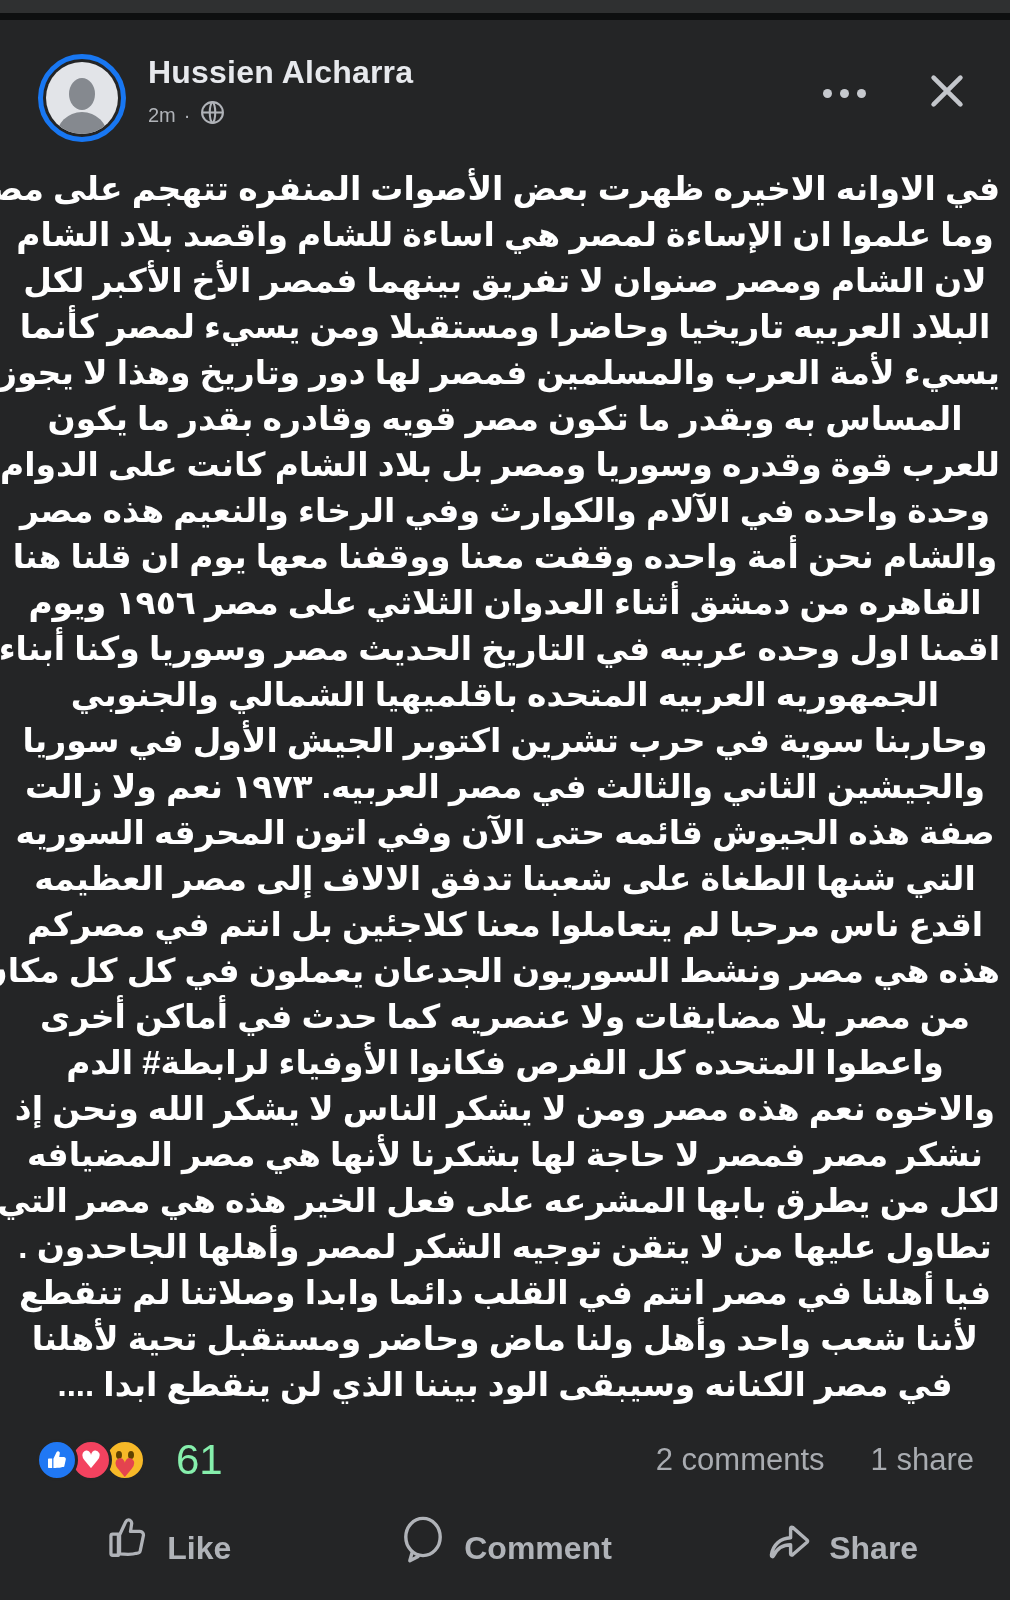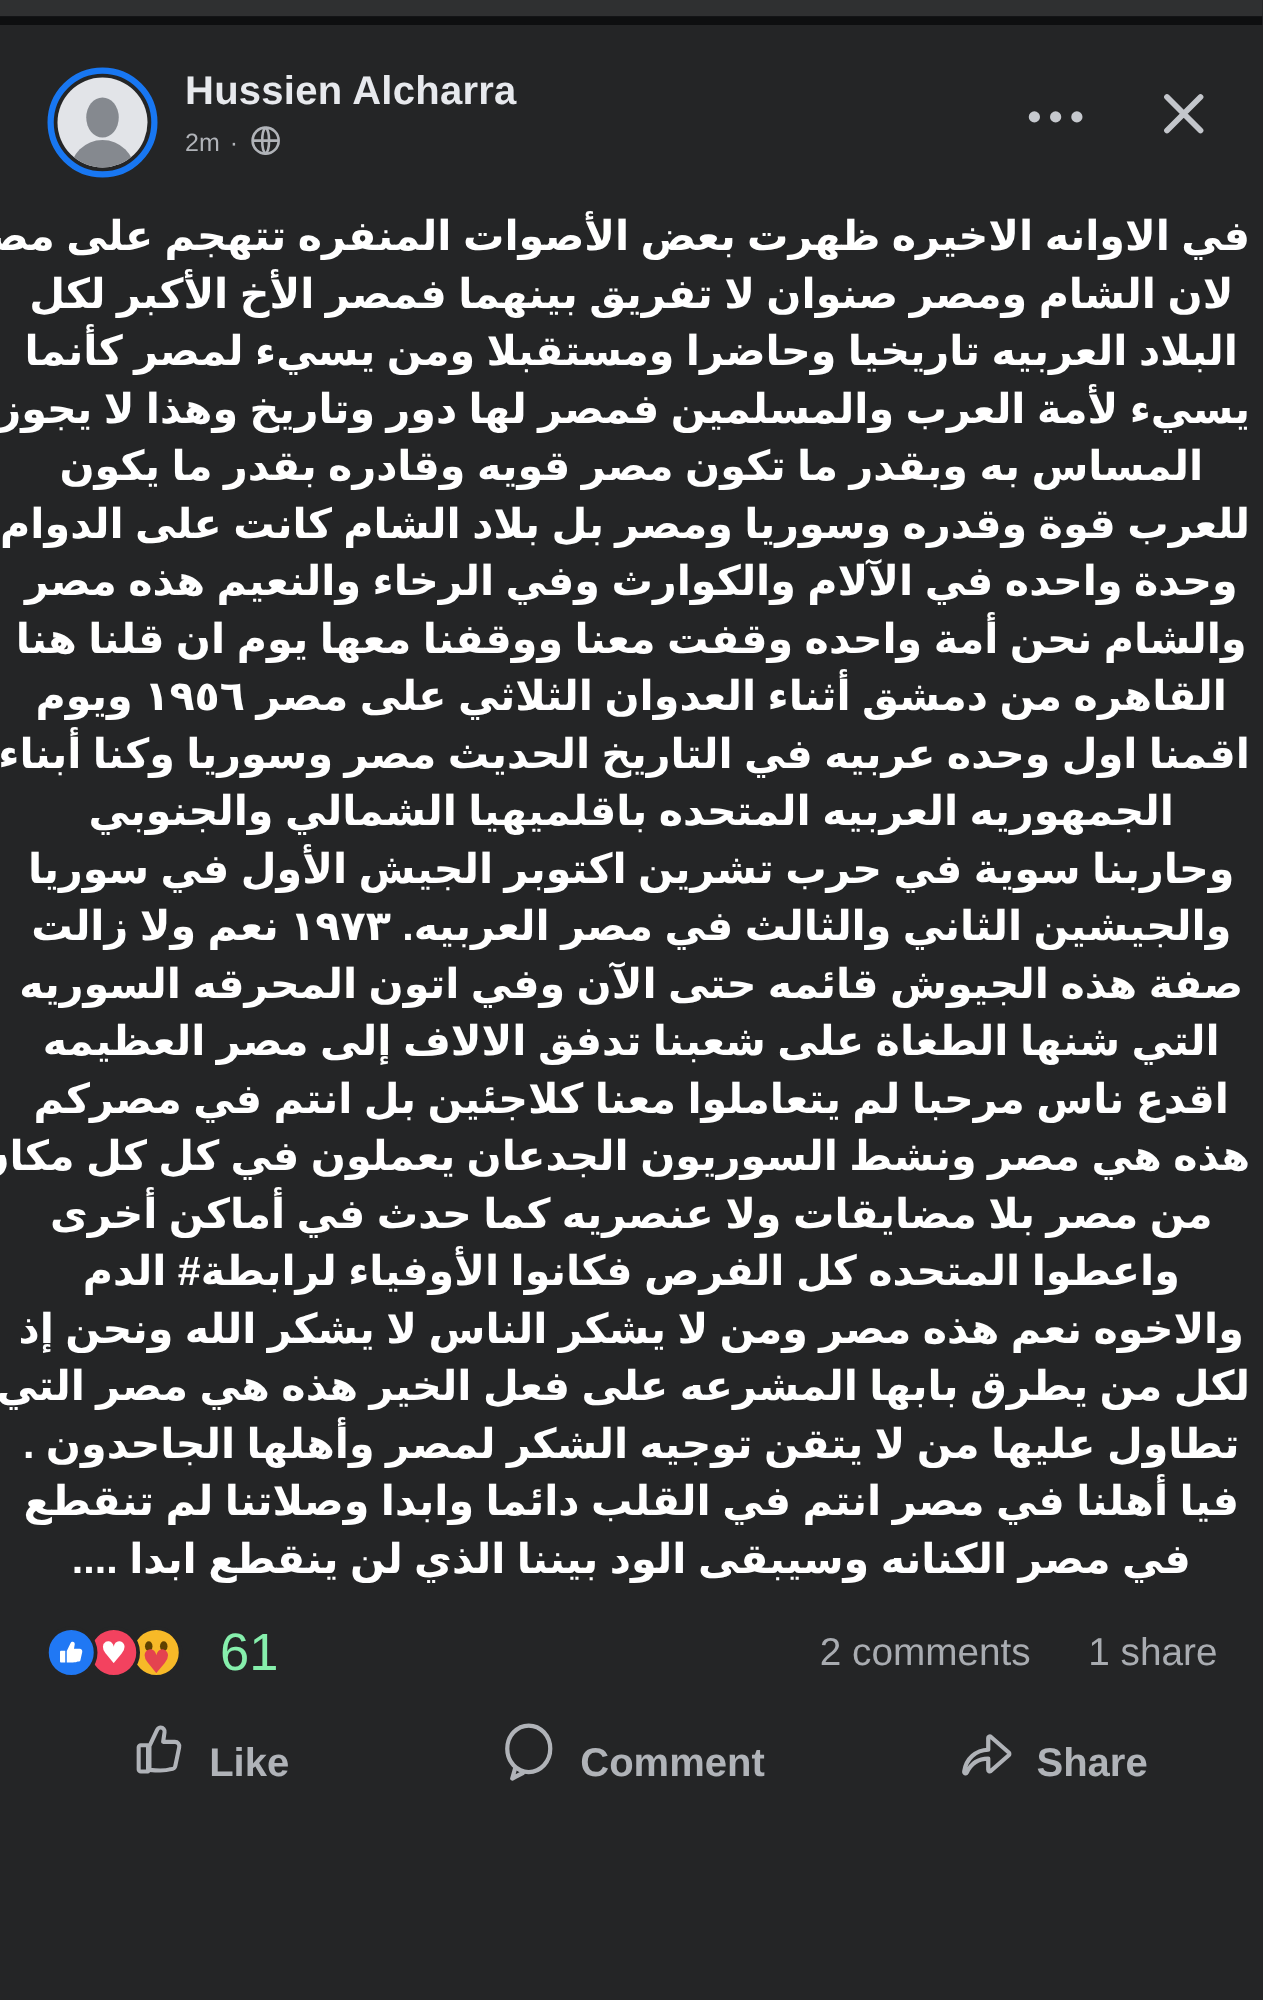--- a/index.html
+++ b/index.html
@@ -158,42 +158,45 @@
       <div class="close-btn">
         <svg width="46" height="46" viewBox="0 0 24 24">
           <path d="M5 5 L19 19 M19 5 L5 19" stroke="#C3C6CB" stroke-width="2.4" stroke-linecap="round"></path>
         </svg>
       </div>
     </div>
   </div>
 
   <div class="post-text">
       <div class="post-line">في الاوانه الاخيره ظهرت بعض الأصوات المنفره تتهجم على مصر</div>
+      <div class="post-line">وما علموا ان الإساءة لمصر هي اساءة للشام واقصد بلاد الشام</div>
       <div class="post-line">لان الشام ومصر صنوان لا تفريق بينهما فمصر الأخ الأكبر لكل</div>
       <div class="post-line">البلاد العربيه تاريخيا وحاضرا ومستقبلا ومن يسيء لمصر كأنما</div>
       <div class="post-line">يسيء لأمة العرب والمسلمين فمصر لها دور وتاريخ وهذا لا يجوز</div>
       <div class="post-line">المساس به وبقدر ما تكون مصر قويه وقادره بقدر ما يكون</div>
       <div class="post-line">للعرب قوة وقدره وسوريا ومصر بل بلاد الشام كانت على الدوام</div>
       <div class="post-line">وحدة واحده في الآلام والكوارث وفي الرخاء والنعيم هذه مصر</div>
       <div class="post-line">والشام نحن أمة واحده وقفت معنا ووقفنا معها يوم ان قلنا هنا</div>
       <div class="post-line">القاهره من دمشق أثناء العدوان الثلاثي على مصر ١٩٥٦ ويوم</div>
       <div class="post-line">اقمنا اول وحده عربيه في التاريخ الحديث مصر وسوريا وكنا أبناء</div>
       <div class="post-line">الجمهوريه العربيه المتحده باقلميهيا الشمالي والجنوبي</div>
       <div class="post-line">وحاربنا سوية في حرب تشرين اكتوبر الجيش الأول في سوريا</div>
       <div class="post-line">والجيشين الثاني والثالث في مصر العربيه. ١٩٧٣ نعم ولا زالت</div>
       <div class="post-line">صفة هذه الجيوش قائمه حتى الآن وفي اتون المحرقه السوريه</div>
       <div class="post-line">التي شنها الطغاة على شعبنا تدفق الالاف إلى مصر العظيمه</div>
       <div class="post-line">اقدع ناس مرحبا لم يتعاملوا معنا كلاجئين بل انتم في مصركم</div>
       <div class="post-line">هذه هي مصر ونشط السوريون الجدعان يعملون في كل كل مكان</div>
       <div class="post-line">من مصر بلا مضايقات ولا عنصريه كما حدث في أماكن أخرى</div>
       <div class="post-line">واعطوا المتحده كل الفرص فكانوا الأوفياء لرابطة# الدم</div>
       <div class="post-line">والاخوه نعم هذه مصر ومن لا يشكر الناس لا يشكر الله ونحن إذ</div>
+      <div class="post-line">نشكر مصر فمصر لا حاجة لها بشكرنا لأنها هي مصر المضيافه</div>
       <div class="post-line">لكل من يطرق بابها المشرعه على فعل الخير هذه هي مصر التي</div>
       <div class="post-line">تطاول عليها من لا يتقن توجيه الشكر لمصر وأهلها الجاحدون .</div>
       <div class="post-line">فيا أهلنا في مصر انتم في القلب دائما وابدا وصلاتنا لم تنقطع</div>
+      <div class="post-line">لأننا شعب واحد وأهل ولنا ماض وحاضر ومستقبل تحية لأهلنا</div>
       <div class="post-line">في مصر الكنانه وسيبقى الود بيننا الذي لن ينقطع ابدا ....</div>
     </div>
 
   <div class="engagement">
     <div class="reaction-stack">
       <span class="reaction like-r">
         <svg width="24" height="24" viewBox="0 0 24 24">
           <path fill="#FFFFFF" d="M4 10.5 h3.2 V20 H4 c-.6 0-1-.4-1-1 v-7.5 c0-.6.4-1 1-1 z
             M8.4 20 V10.8 l3.1-6.5 c.3-.6.9-1 1.6-1 1.1 0 1.9 1 1.7 2.1 L14.2 9 h4.6
             c1.3 0 2.3 1.2 2 2.5 l-1.4 6.2 c-.2 1-.1 1.4-2.2 1.4 c-1 .9-6.6.9-8.8.9 z"></path>

